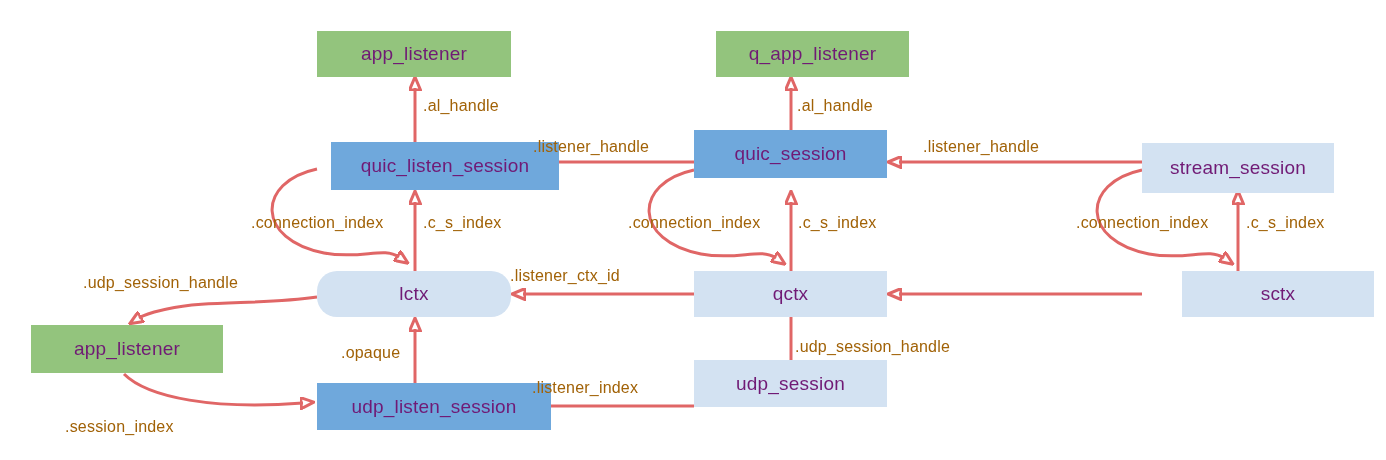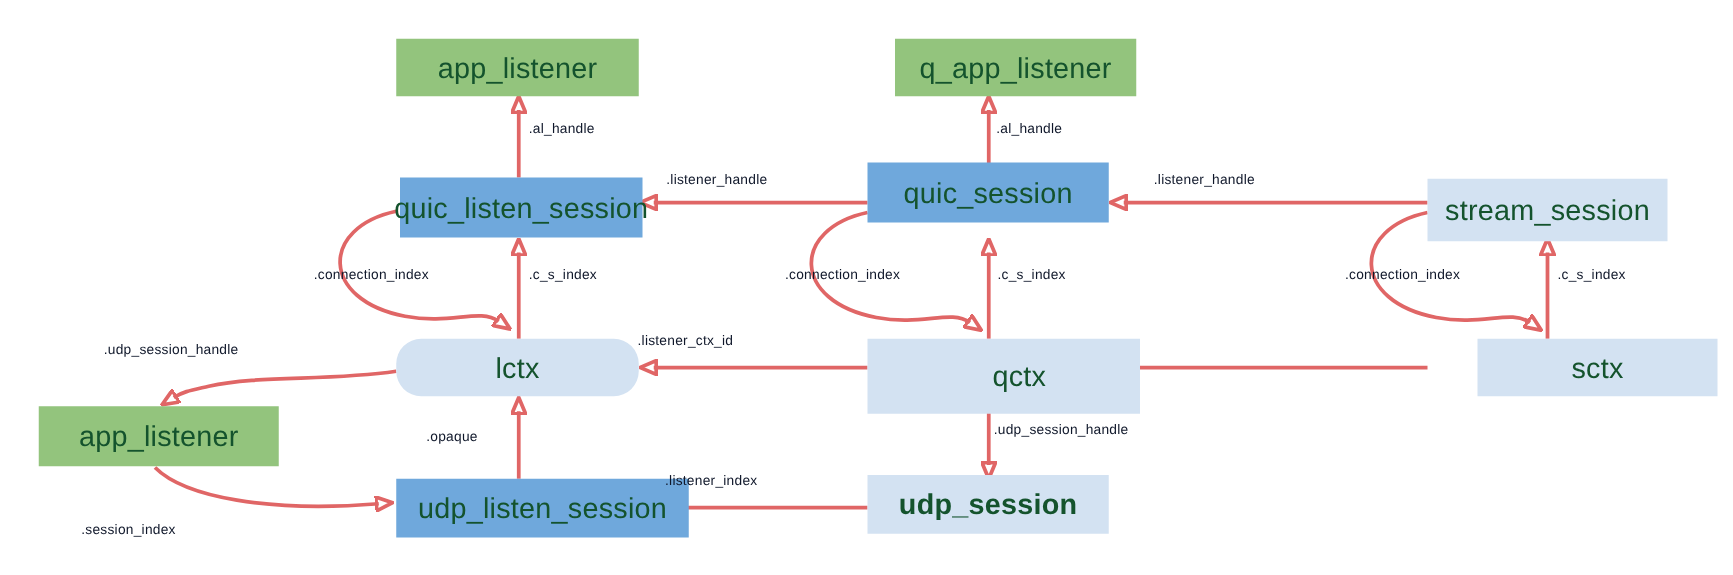--- a/index.html
+++ b/index.html
@@ -2,27 +2,27 @@
 <html><head>
 <meta charset="utf-8">
 <style>
   html,body{margin:0;padding:0;background:#ffffff;}
   .stage{
     position:relative;width:1386px;height:460px;background:#ffffff;
     font-family:"Liberation Sans",sans-serif;overflow:hidden;
   }
   .node{
     position:absolute;display:flex;align-items:center;justify-content:center;
-    font-size:23px;color:#14532d;letter-spacing:0.2px;
+    font-size:19px;color:#701a75;letter-spacing:0.2px;
   }
   .node.green{background:#93c47d;}
   .node.blue{background:#6fa8dc;}
   .node.lightblue{background:#d3e2f2;}
   .edge-label{
-    position:absolute;color:#0f172a;font-size:11px;white-space:nowrap;
+    position:absolute;color:#a16207;font-size:16px;white-space:nowrap;
     letter-spacing:0.2px;
   }
   svg.arrows{position:absolute;left:0;top:0;width:1386px;height:460px;pointer-events:none;}
   svg.arrows path{fill:none;stroke:#e06666;stroke-width:3;}
 </style>
 </head>
 <body>
 
 <div class="stage">
 
@@ -49,31 +49,31 @@
     <path marker-end="url(#ah)" d="M317,169 C256,182 256,240 324,253 C362,260 383,246 399,257"></path>
     <path marker-end="url(#ah)" d="M694,170 C633,183 633,241 701,254 C739,261 760,247 776,258"></path>
     <path marker-end="url(#ah)" d="M1142,170 C1081,183 1081,241 1149,254 C1187,261 1208,247 1224,258"></path>
     <path marker-end="url(#ah)" d="M317,297 C262,305 207,300 167,309 C154,312 147,313 139,318"></path>
     <path marker-end="url(#ah)" d="M124,374 C148,398 215,410 303,403"></path>
   </svg>
 
   <div class="node green" style="left:317px;top:31px;width:194px;height:46px;">app_listener</div>
   <div class="node green" style="left:716px;top:31px;width:193px;height:46px;">q_app_listener</div>
 
-  <div class="node blue" style="left:320px;top:142px;width:194px;height:48px;">quic_listen_session</div>
+  <div class="node blue" style="left:331px;top:142px;width:228px;height:48px;">quic_listen_session</div>
   <div class="node blue" style="left:694px;top:130px;width:193px;height:48px;">quic_session</div>
   <div class="node lightblue" style="left:1142px;top:143px;width:192px;height:50px;">stream_session</div>
 
   <div class="node lightblue" style="left:317px;top:271px;width:194px;height:46px;border-radius:20px;">lctx</div>
-  <div class="node lightblue" style="left:694px;top:271px;width:193px;height:60px;padding-left:25px;">qctx</div>
+  <div class="node lightblue" style="left:694px;top:271px;width:193px;height:46px;">qctx</div>
   <div class="node lightblue" style="left:1182px;top:271px;width:192px;height:46px;">sctx</div>
 
   <div class="node green" style="left:31px;top:325px;width:192px;height:48px;">app_listener</div>
   <div class="node blue" style="left:317px;top:383px;width:234px;height:47px;">udp_listen_session</div>
-  <div class="node lightblue" style="left:694px;top:380px;width:193px;height:47px;font-weight:bold;">udp_session</div>
+  <div class="node lightblue" style="left:694px;top:360px;width:193px;height:47px;">udp_session</div>
 
   <div class="edge-label" style="left:423px;top:97px;">.al_handle</div>
   <div class="edge-label" style="left:797px;top:97px;">.al_handle</div>
   <div class="edge-label" style="left:533px;top:138px;">.listener_handle</div>
   <div class="edge-label" style="left:923px;top:138px;">.listener_handle</div>
 
   <div class="edge-label" style="left:251px;top:214px;">.connection_index</div>
   <div class="edge-label" style="left:423px;top:214px;">.c_s_index</div>
   <div class="edge-label" style="left:628px;top:214px;">.connection_index</div>
   <div class="edge-label" style="left:798px;top:214px;">.c_s_index</div>

